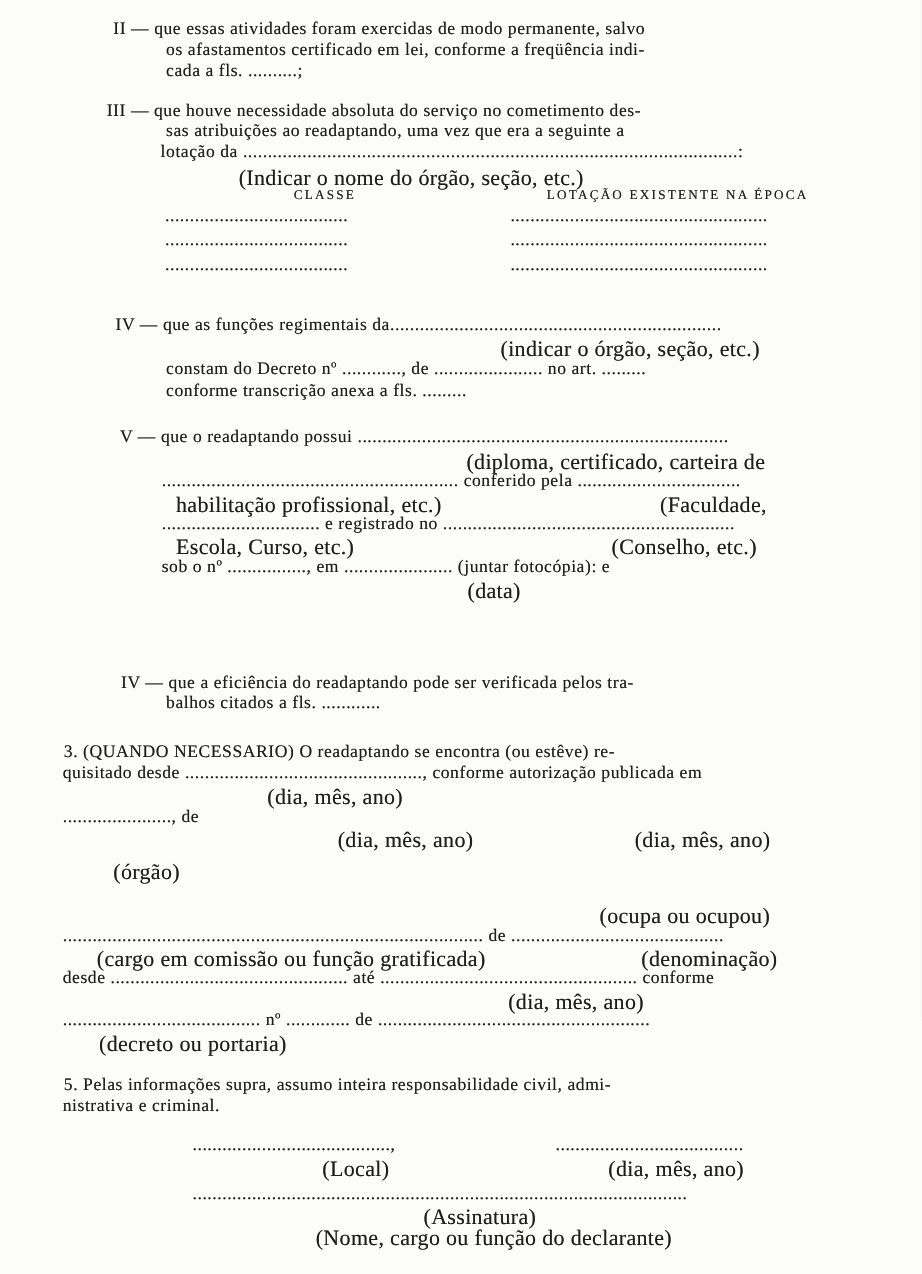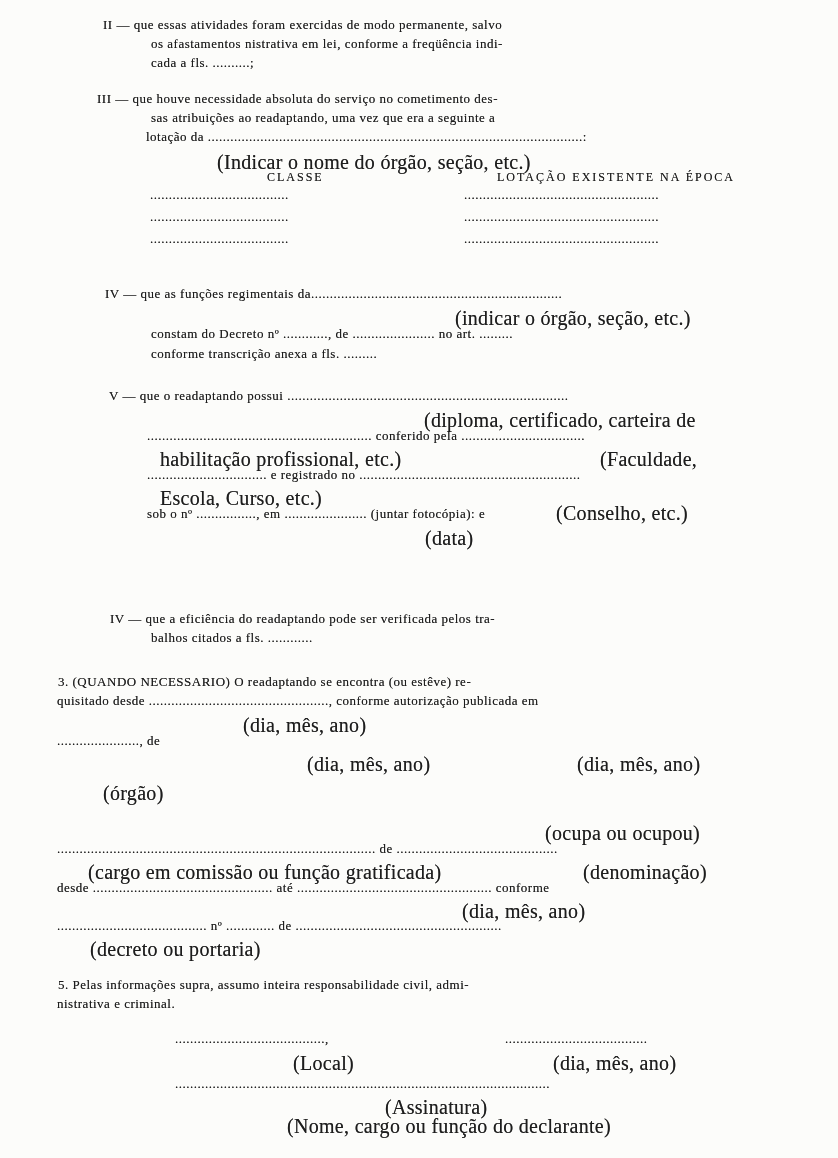--- a/index.html
+++ b/index.html
@@ -8,35 +8,35 @@
     width:838px;height:1158px;
     margin:0 auto;
     background:#fcfcfa;
     font-family:"Liberation Serif", serif;
     color:#1d1d1d;
     overflow:hidden;
   }
   .ln{
     position:absolute;
     white-space:pre;
-    font-size:13px;
+    font-size:16px;
     letter-spacing:0.5px;
     line-height:1.1;
     text-shadow:0 0 .5px rgba(0,0,0,.55);
   }
   .hint{font-size:20px;letter-spacing:0.3px;}
   .th{font-size:12px;letter-spacing:2px;}
 </style>
 </head>
 <body>
 
 <div class="page">
 
   <div class="ln" style="left:103px;top:18px">II — que essas atividades foram exercidas de modo permanente, salvo</div>
-  <div class="ln" style="left:151px;top:37px">os afastamentos nistrativa em lei, conforme a freqüência indi-</div>
+  <div class="ln" style="left:151px;top:37px">os afastamentos certificado em lei, conforme a freqüência indi-</div>
   <div class="ln" style="left:151px;top:56px">cada a fls. ..........;</div>
 
   <div class="ln" style="left:97px;top:92px">III — que houve necessidade absoluta do serviço no cometimento des-</div>
   <div class="ln" style="left:151px;top:111px">sas atribuições ao readaptando, uma vez que era a seguinte a</div>
   <div class="ln" style="left:146px;top:130px">lotação da ....................................................................................................:</div>
   <div class="ln hint" style="left:217px;top:151px">(Indicar o nome do órgão, seção, etc.)</div>
 
   <div class="ln th" style="left:267px;top:171px">CLASSE</div>
   <div class="ln th" style="left:497px;top:171px">LOTAÇÃO EXISTENTE NA ÉPOCA</div>
 
@@ -52,21 +52,21 @@
   <div class="ln" style="left:151px;top:327px">constam do Decreto nº ............, de ...................... no art. .........</div>
   <div class="ln" style="left:151px;top:347px">conforme transcrição anexa a fls. .........</div>
 
   <div class="ln" style="left:109px;top:389px">V — que o readaptando possui ...........................................................................</div>
   <div class="ln hint" style="left:424px;top:409px">(diploma, certificado, carteira de</div>
   <div class="ln" style="left:147px;top:429px">............................................................ conferido pela .................................</div>
   <div class="ln hint" style="left:160px;top:448px">habilitação profissional, etc.)</div>
   <div class="ln hint" style="left:600px;top:448px">(Faculdade,</div>
   <div class="ln" style="left:147px;top:468px">................................ e registrado no ...........................................................</div>
   <div class="ln hint" style="left:160px;top:487px">Escola, Curso, etc.)</div>
-  <div class="ln hint" style="left:556px;top:502px">(Conselho, etc.)</div>
+  <div class="ln hint" style="left:556px;top:487px">(Conselho, etc.)</div>
   <div class="ln" style="left:147px;top:507px">sob o nº ................, em ...................... (juntar fotocópia): e</div>
   <div class="ln hint" style="left:425px;top:527px">(data)</div>
 
   <div class="ln" style="left:110px;top:612px">IV — que a eficiência do readaptando pode ser verificada pelos tra-</div>
   <div class="ln" style="left:151px;top:631px">balhos citados a fls. ............</div>
 
   <div class="ln" style="left:58px;top:675px">3. (QUANDO NECESSARIO) O readaptando se encontra (ou estêve) re-</div>
   <div class="ln" style="left:57px;top:694px">quisitado desde ................................................, conforme autorização publicada em</div>
   <div class="ln hint" style="left:243px;top:714px">(dia, mês, ano)</div>
   <div class="ln" style="left:57px;top:734px">......................, de</div>

